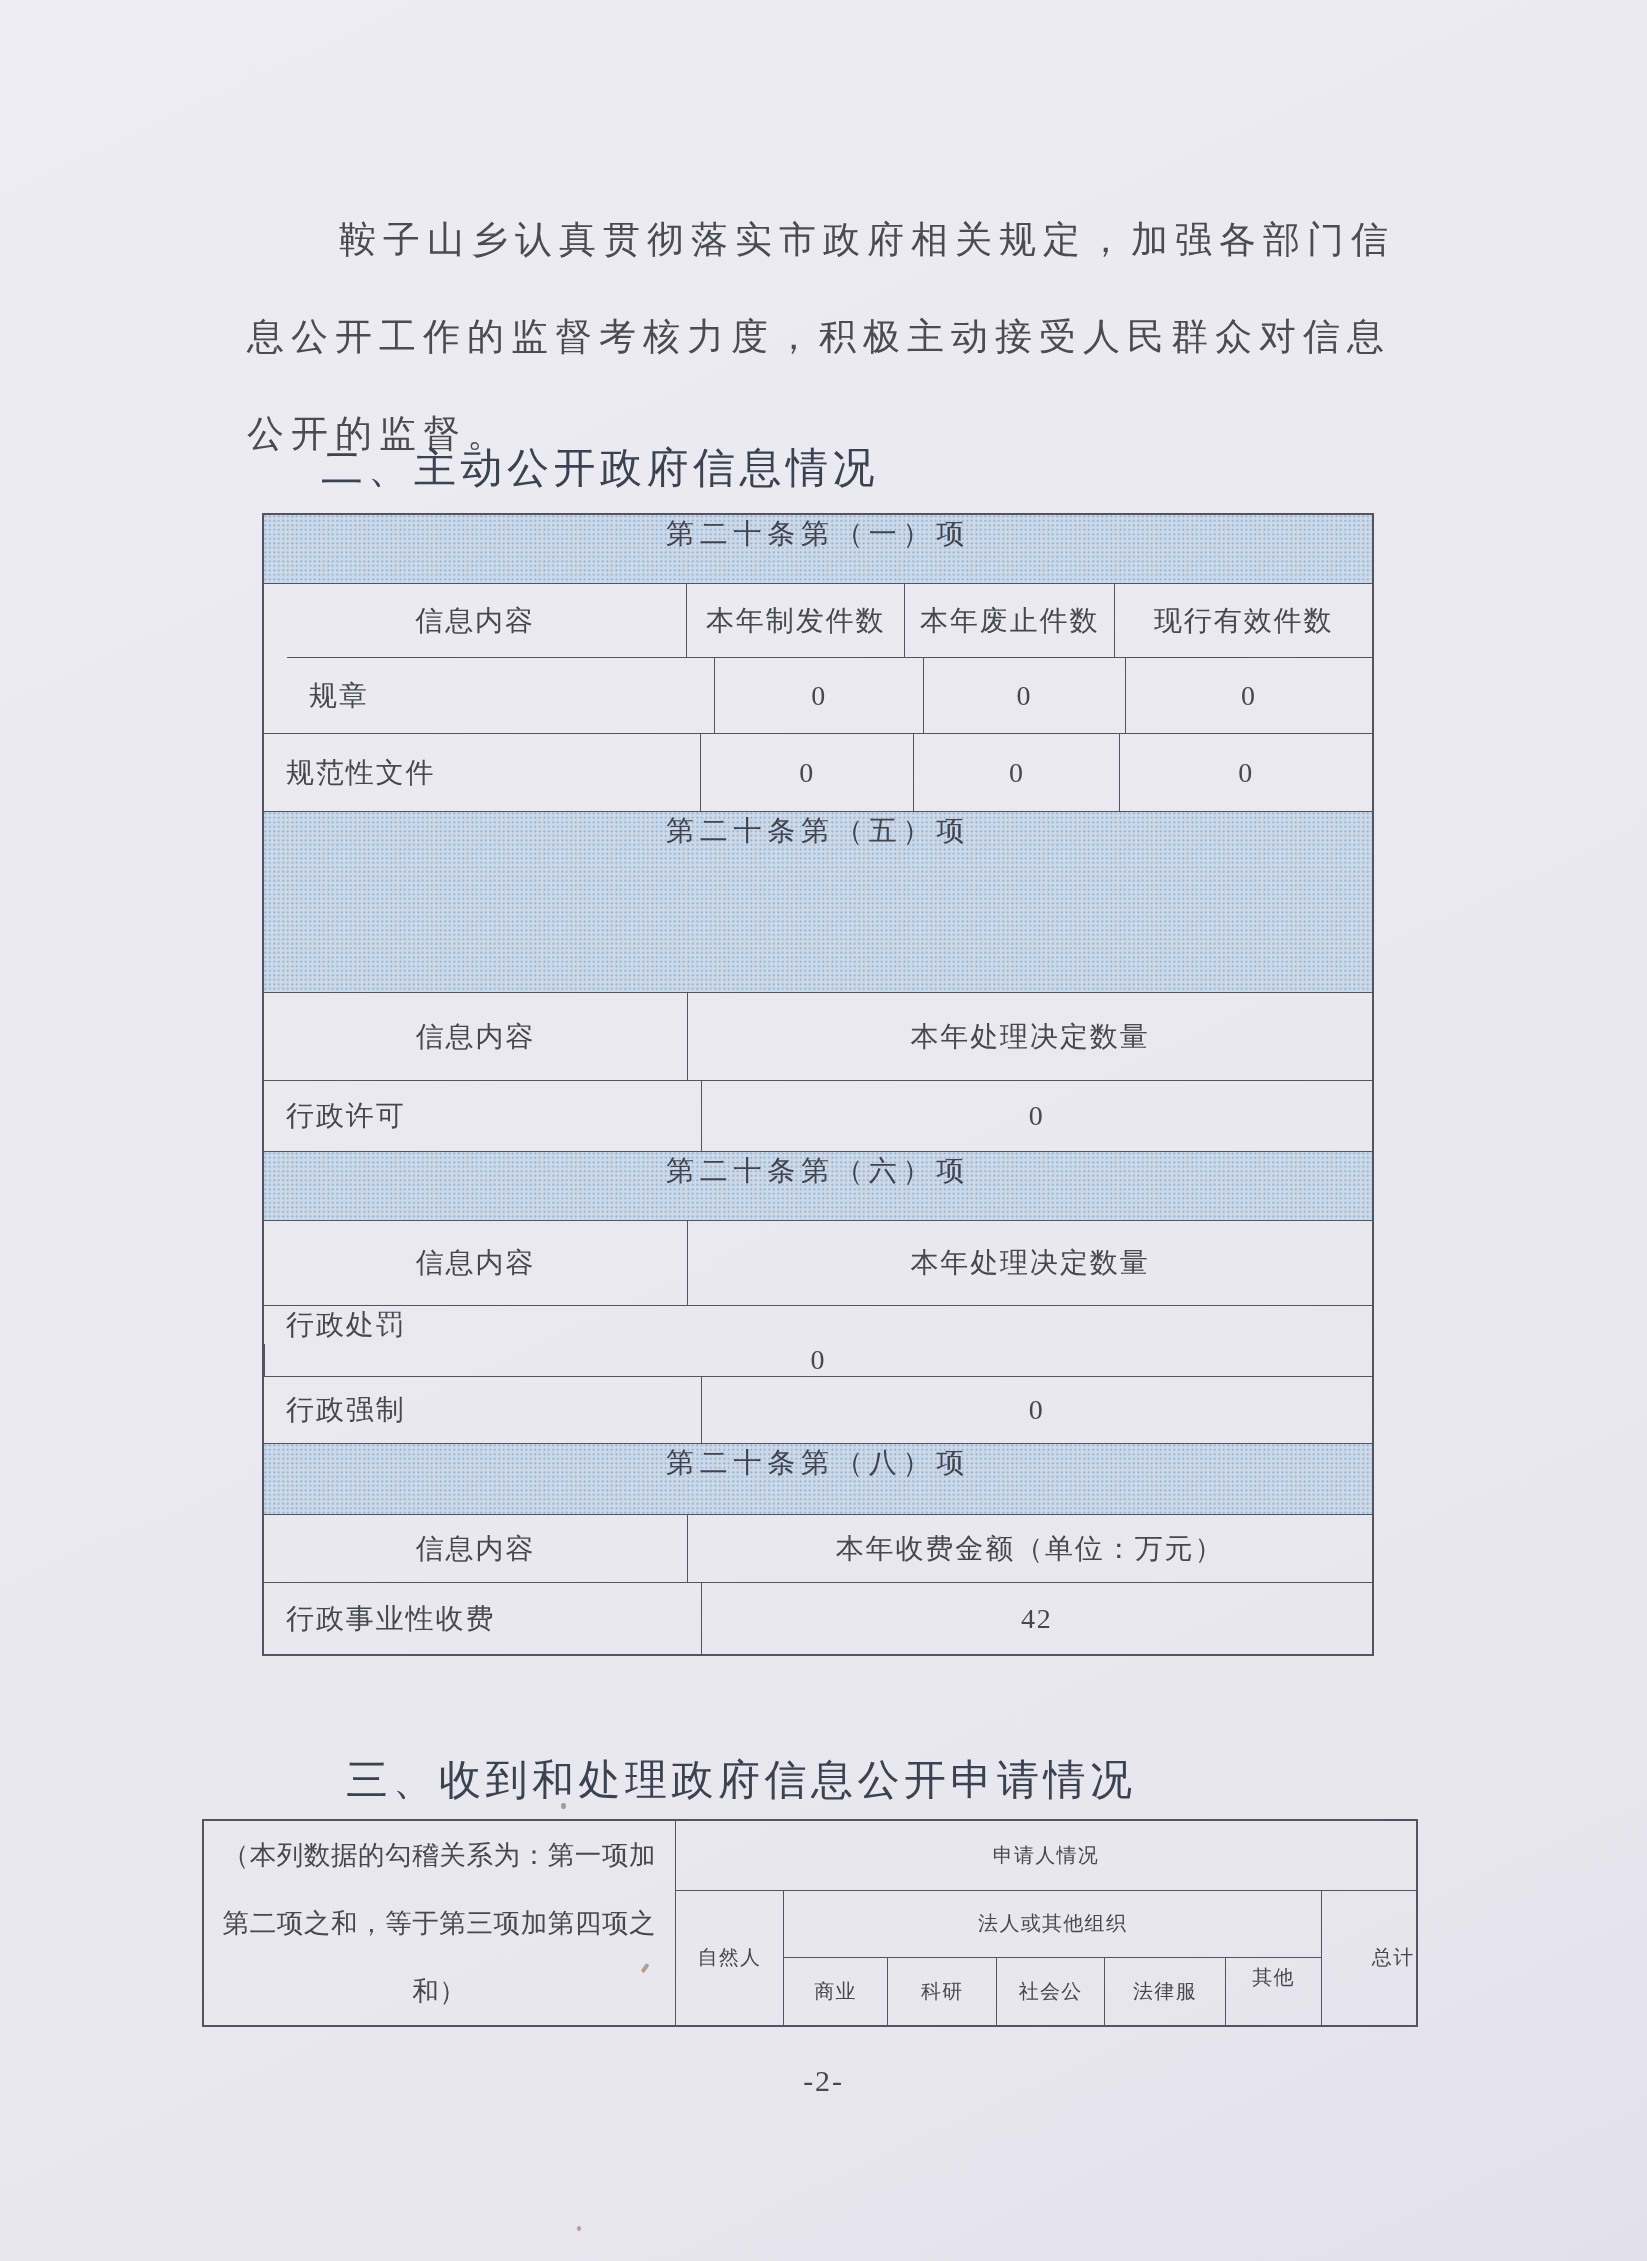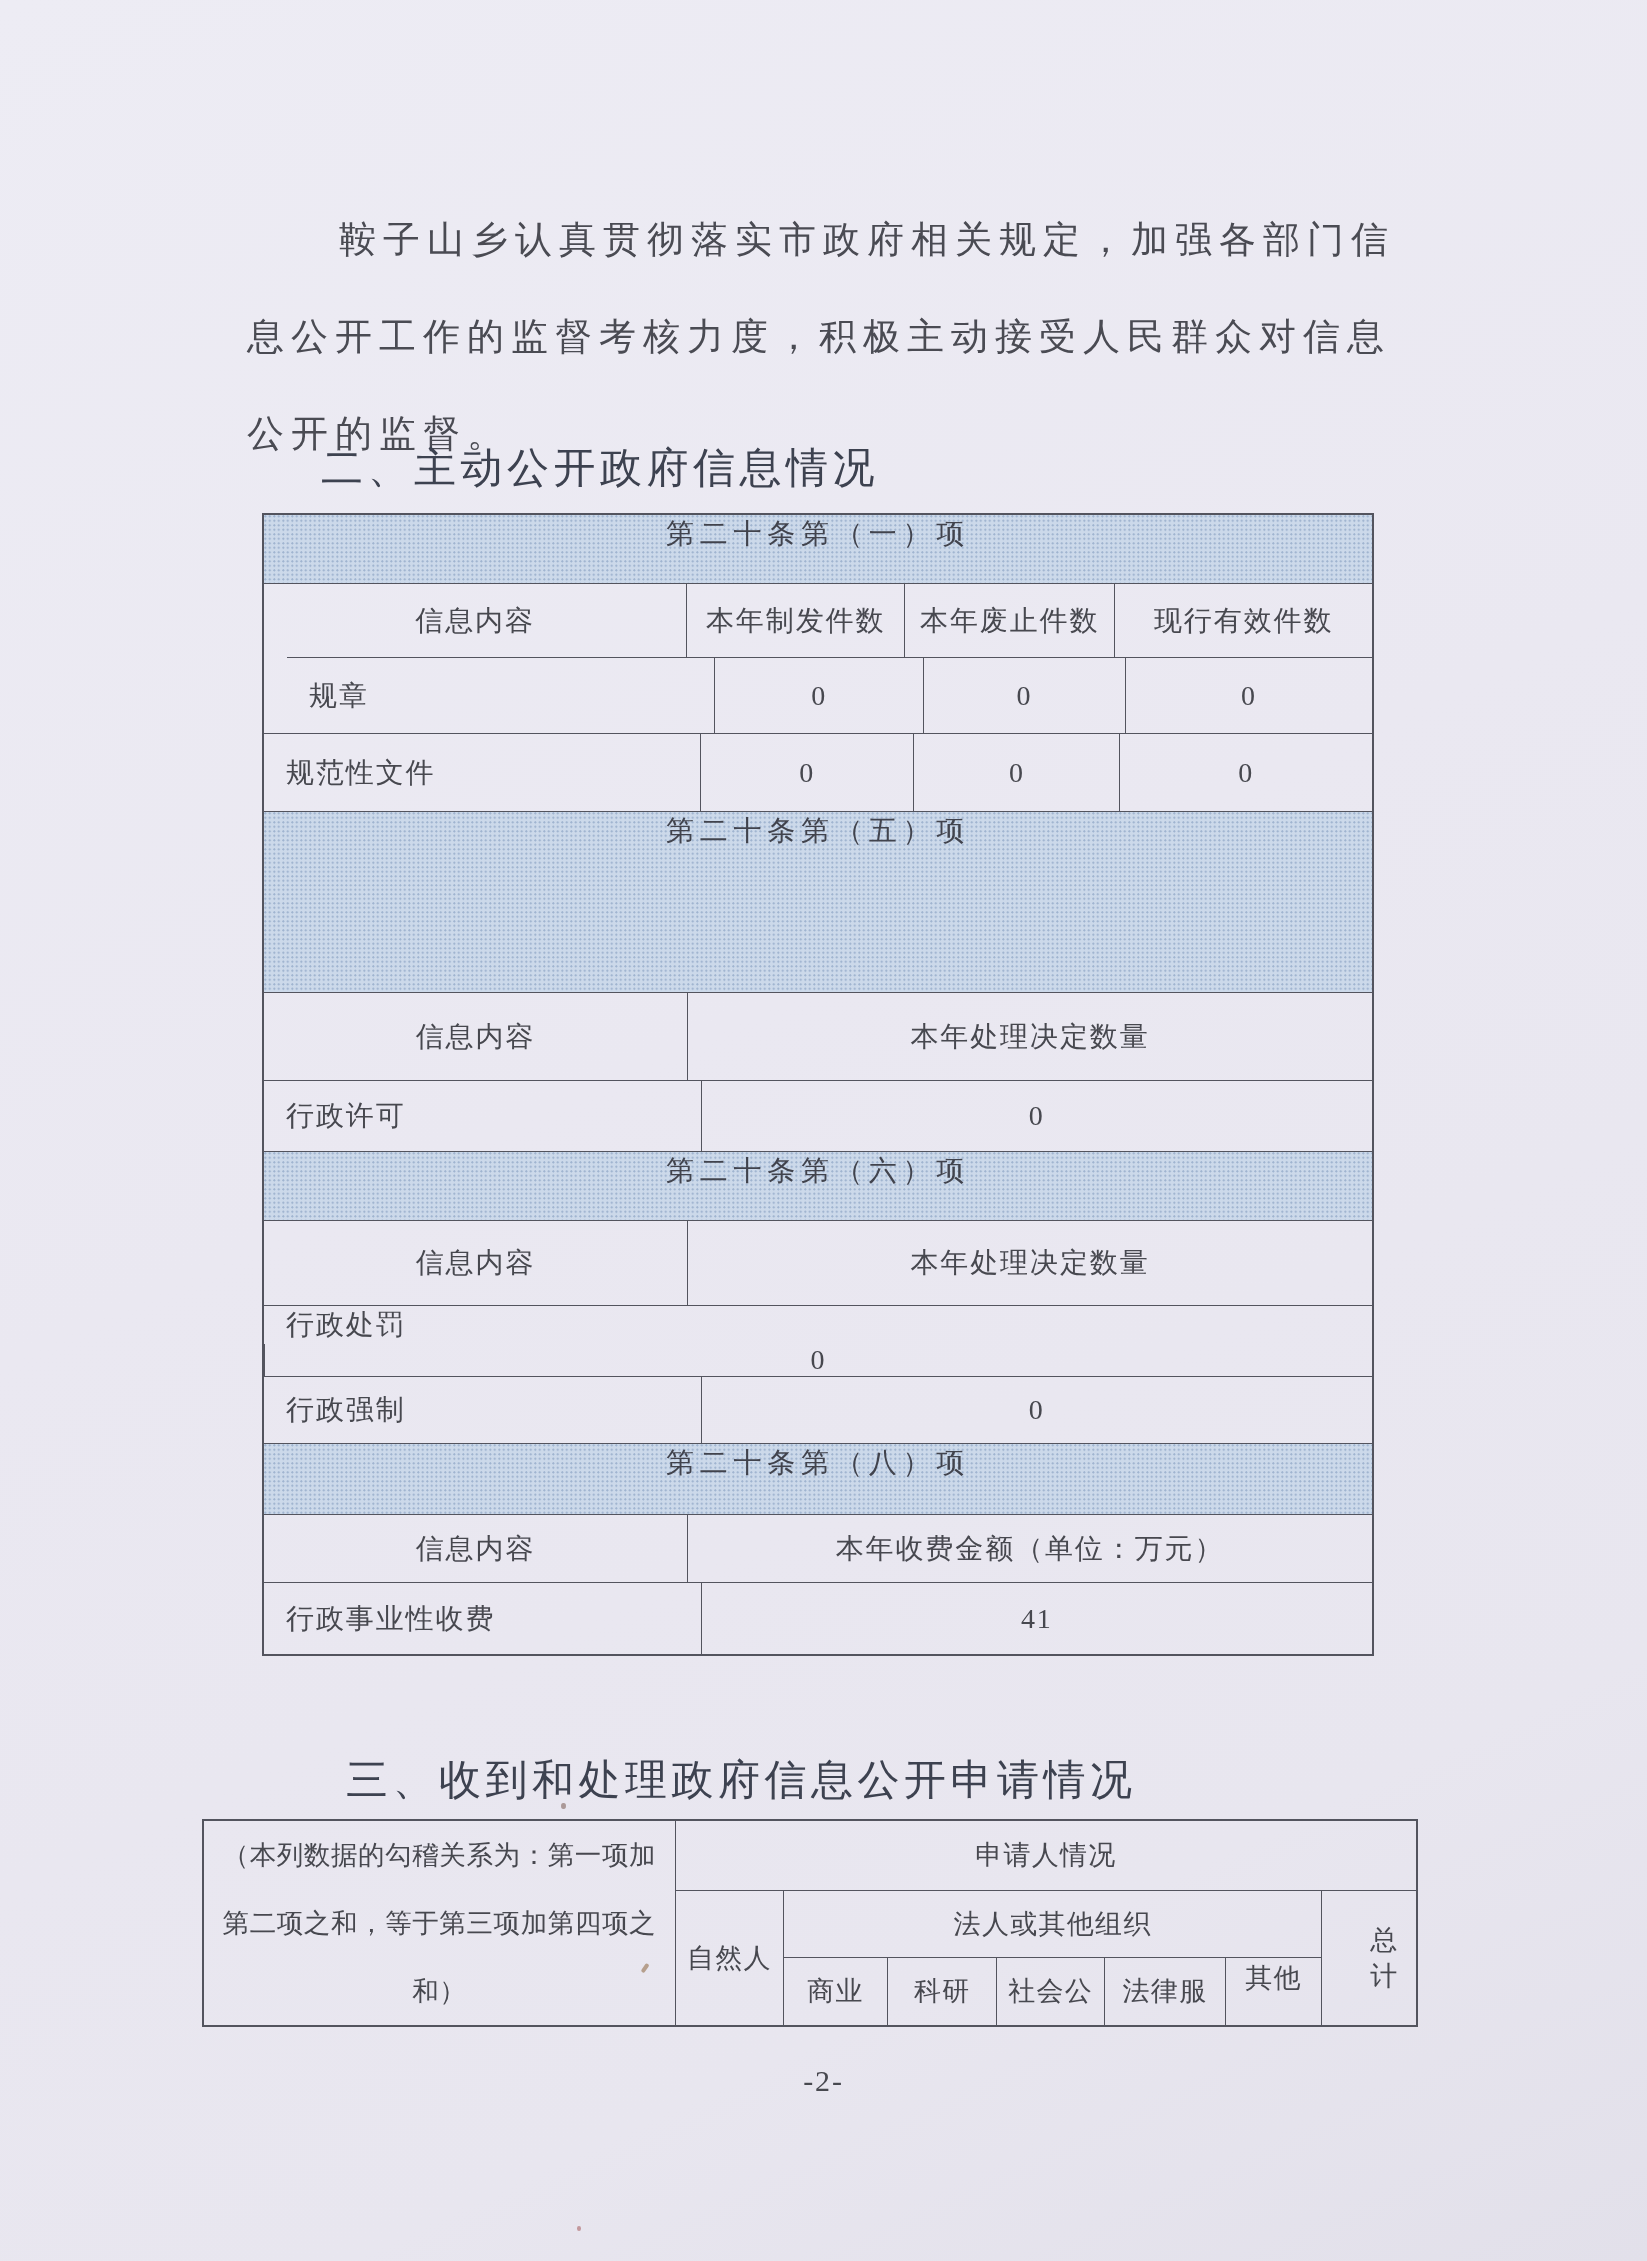--- a/index.html
+++ b/index.html
@@ -58,21 +58,21 @@
   .t2{
     position:absolute;left:202px;top:1819px;width:1216px;height:208px;
     border:2.6px solid #53545e;box-sizing:border-box;
     display:grid;
     grid-template-columns:731fr 168fr 162fr 169fr 168fr 187fr 150fr 147fr;
     grid-template-rows:108fr 105fr 107fr;
   }
   .t2 .cell{
     display:flex;align-items:center;justify-content:center;
     box-sizing:border-box;
-    font-size:27px;letter-spacing:1.3px;color:#47484f;
+    font-size:20px;letter-spacing:1.3px;color:#47484f;
   }
   .t2 .bl{border-left:1.9px solid #53545e;}
   .t2 .bt{border-top:1.9px solid #53545e;}
   .t2 .note{
     font-size:26.5px;line-height:68px;letter-spacing:0.6px;
     text-align:center;padding:0 10.3px;
   }
   .t2 .raised{padding-bottom:27px;}
   
   .pageno{
@@ -144,21 +144,21 @@
       <div class="cell cr ctr">0</div>
     </div>
 
     <div class="row band" style="height:71px;">第二十条第（八）项</div>
     <div class="row" style="height:68px;">
       <div class="cell cl ctr">信息内容</div>
       <div class="cell cr ctr">本年收费金额（单位：万元）</div>
     </div>
     <div class="row" style="height:72px;">
       <div class="cell cl lbl">行政事业性收费</div>
-      <div class="cell cr ctr">41</div>
+      <div class="cell cr ctr">42</div>
     </div>
 
   </div>
 
   <div class="sec-title" id="sec3">三、收到和处理政府信息公开申请情况</div>
 
   <div class="t2">
     <div class="cell note" style="grid-area:1/1/4/2;">（本列数据的勾稽关系为：第一项加第二项之和，等于第三项加第四项之和）</div>
     <div class="cell bl" style="grid-area:1/2/2/9;">申请人情况</div>
     <div class="cell bl bt" style="grid-area:2/2/4/3;">自然人</div>

